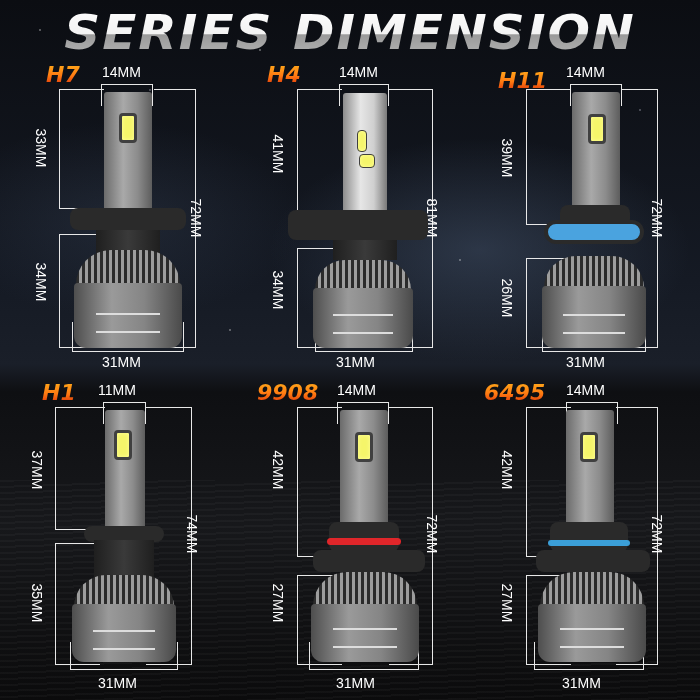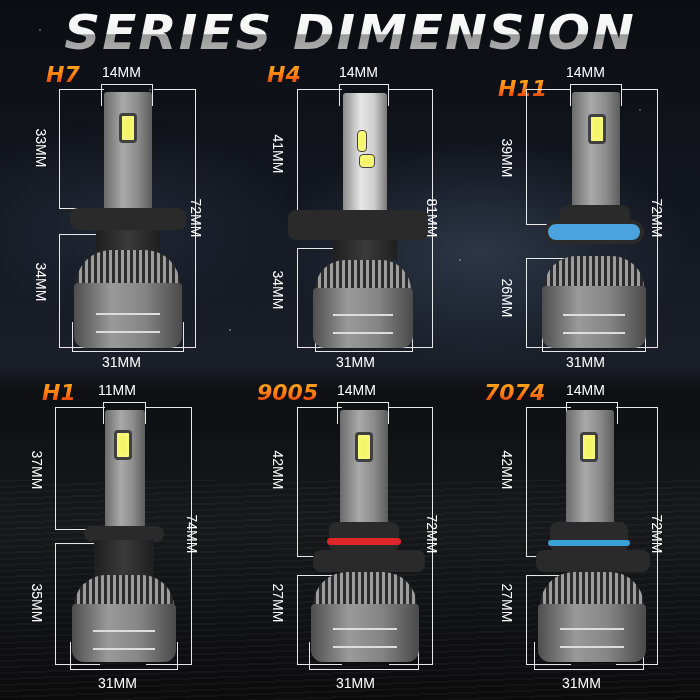--- a/index.html
+++ b/index.html
@@ -99,21 +99,21 @@
       <div class="neck" style="left:100px;top:180px;width:64px;height:20px"></div>
       <div class="fins" style="left:82px;top:200px;width:96px;height:30px"></div>
       <div class="body" style="left:80px;top:228px;width:100px;height:60px">
           <div class="groove" style="top:26px"></div>
           <div class="groove" style="top:44px"></div>
         </div>
     </div>
   </div>
 
   <div class="cell" style="left:466px;top:60px">
-    <div class="model" style="left:32px;top:16px">H11</div>
+    <div class="model" style="left:32px;top:8px">H11</div>
     <div class="dim" style="left:100px;top:4px">14MM</div>
     <div class="line" style="left:104px;top:24px;width:52px;height:22px;border-top-width:1px;border-left-width:1px;border-right-width:1px"></div>
     <div class="line" style="left:60px;top:29px;width:45px;height:136px;border-top-width:1px;border-left-width:1px;border-bottom-width:1px"></div>
     <div class="dim v" style="left:22px;top:90px">39MM</div>
     <div class="line" style="left:60px;top:198px;width:45px;height:90px;border-top-width:1px;border-left-width:1px;border-bottom-width:1px"></div>
     <div class="dim v" style="left:22px;top:230px">26MM</div>
     <div class="line" style="left:156px;top:29px;width:36px;height:259px;border-top-width:1px;border-right-width:1px;border-bottom-width:1px"></div>
     <div class="dim v" style="left:172px;top:150px">72MM</div>
     <div class="line" style="left:76px;top:262px;width:104px;height:30px;border-left-width:1px;border-right-width:1px;border-bottom-width:1px"></div>
     <div class="dim" style="left:100px;top:294px">31MM</div>
@@ -149,21 +149,21 @@
       <div class="neck" style="left:94px;top:170px;width:60px;height:38px"></div>
       <div class="fins" style="left:74px;top:205px;width:100px;height:32px"></div>
       <div class="body" style="left:72px;top:234px;width:104px;height:58px">
           <div class="groove" style="top:26px"></div>
           <div class="groove" style="top:44px"></div>
         </div>
     </div>
   </div>
 
   <div class="cell" style="left:233px;top:370px">
-    <div class="model" style="left:24px;top:10px">9005</div>
+    <div class="model" style="left:24px;top:10px">9908</div>
     <div class="dim" style="left:104px;top:12px">14MM</div>
     <div class="line" style="left:104px;top:32px;width:52px;height:22px;border-top-width:1px;border-left-width:1px;border-right-width:1px"></div>
     <div class="line" style="left:64px;top:37px;width:45px;height:150px;border-top-width:1px;border-left-width:1px;border-bottom-width:1px"></div>
     <div class="dim v" style="left:26px;top:92px">42MM</div>
     <div class="line" style="left:64px;top:205px;width:45px;height:90px;border-top-width:1px;border-left-width:1px;border-bottom-width:1px"></div>
     <div class="dim v" style="left:26px;top:225px">27MM</div>
     <div class="line" style="left:156px;top:37px;width:44px;height:258px;border-top-width:1px;border-right-width:1px;border-bottom-width:1px"></div>
     <div class="dim v" style="left:180px;top:156px">72MM</div>
     <div class="line" style="left:76px;top:272px;width:110px;height:28px;border-left-width:1px;border-right-width:1px;border-bottom-width:1px"></div>
     <div class="dim" style="left:103px;top:305px">31MM</div>
@@ -175,21 +175,21 @@
       <div class="collar" style="left:80px;top:180px;width:112px;height:22px"></div>
       <div class="fins" style="left:80px;top:202px;width:104px;height:34px"></div>
       <div class="body" style="left:78px;top:234px;width:108px;height:58px">
           <div class="groove" style="top:24px"></div>
           <div class="groove" style="top:42px"></div>
         </div>
     </div>
   </div>
 
   <div class="cell" style="left:466px;top:370px">
-    <div class="model" style="left:18px;top:10px">7074</div>
+    <div class="model" style="left:18px;top:10px">6495</div>
     <div class="dim" style="left:100px;top:12px">14MM</div>
     <div class="line" style="left:100px;top:32px;width:52px;height:22px;border-top-width:1px;border-left-width:1px;border-right-width:1px"></div>
     <div class="line" style="left:60px;top:37px;width:45px;height:150px;border-top-width:1px;border-left-width:1px;border-bottom-width:1px"></div>
     <div class="dim v" style="left:22px;top:92px">42MM</div>
     <div class="line" style="left:60px;top:205px;width:45px;height:90px;border-top-width:1px;border-left-width:1px;border-bottom-width:1px"></div>
     <div class="dim v" style="left:22px;top:225px">27MM</div>
     <div class="line" style="left:150px;top:37px;width:42px;height:258px;border-top-width:1px;border-right-width:1px;border-bottom-width:1px"></div>
     <div class="dim v" style="left:172px;top:156px">72MM</div>
     <div class="line" style="left:68px;top:272px;width:110px;height:28px;border-left-width:1px;border-right-width:1px;border-bottom-width:1px"></div>
     <div class="dim" style="left:96px;top:305px">31MM</div>

